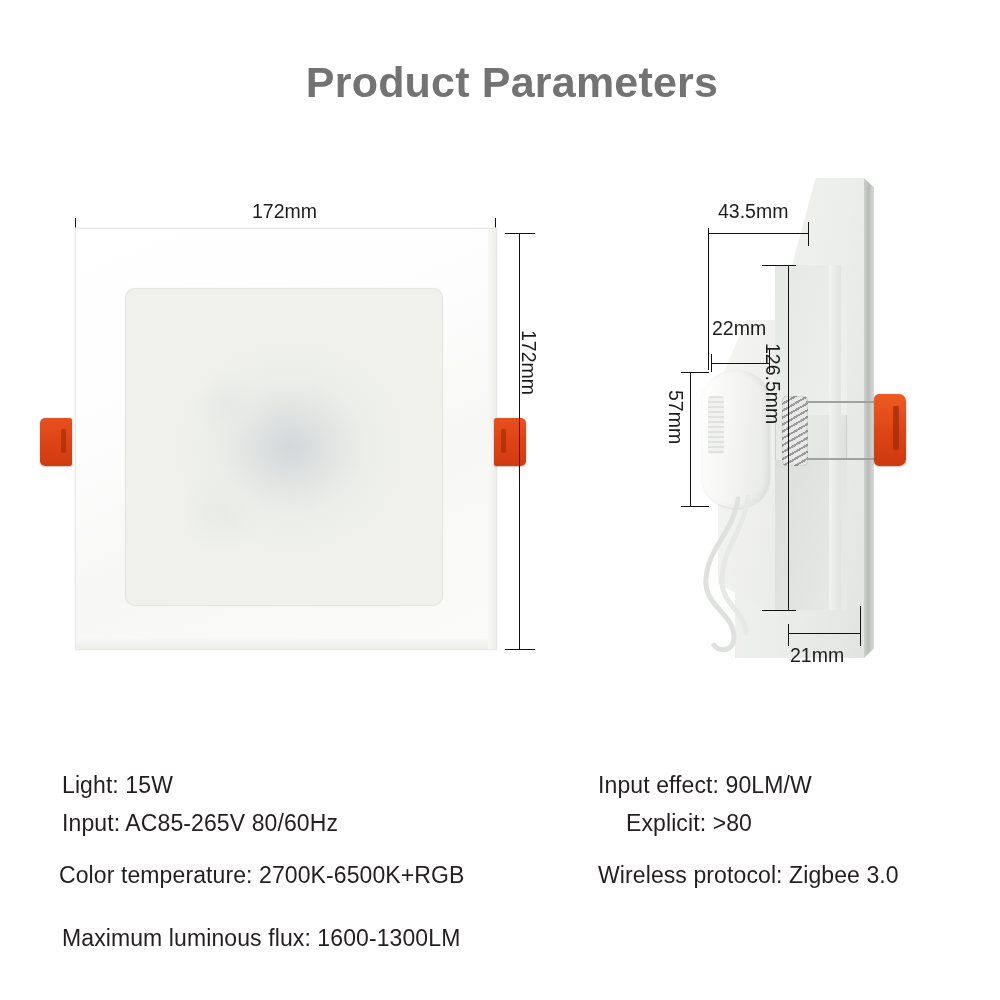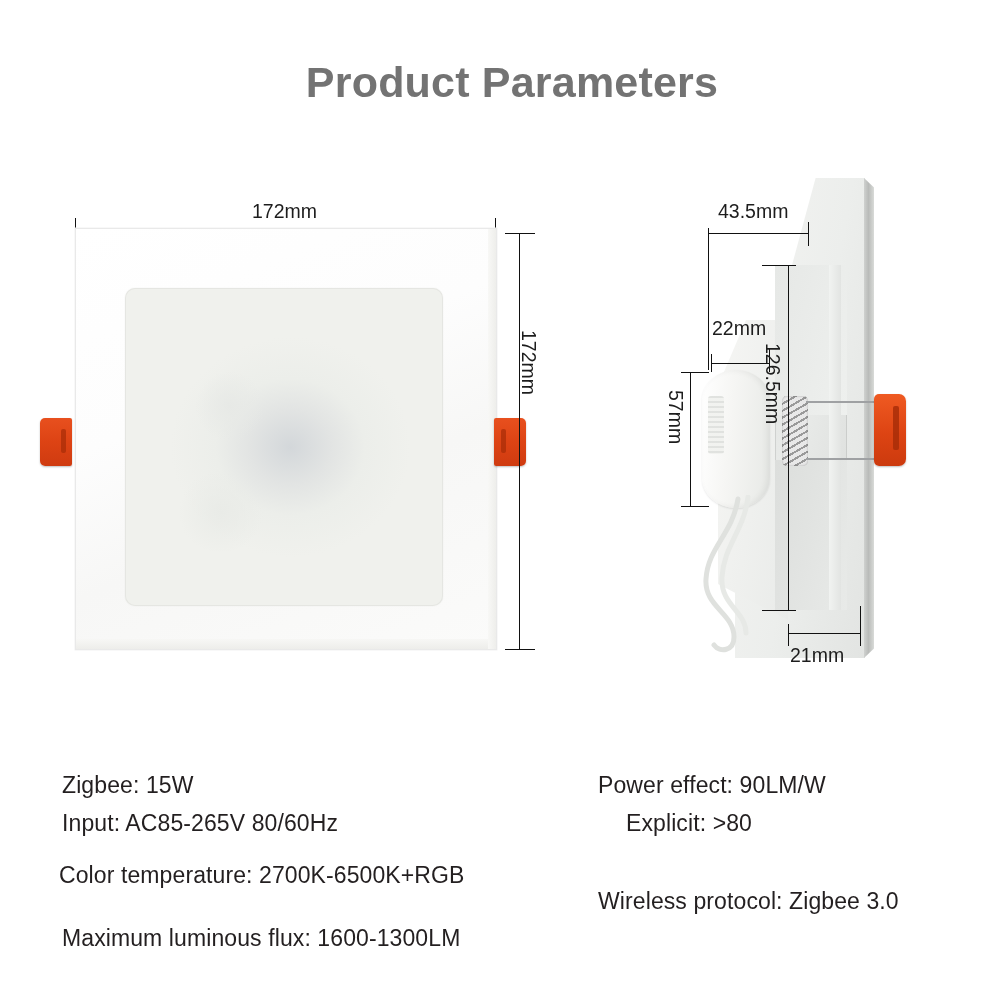--- a/index.html
+++ b/index.html
@@ -281,25 +281,25 @@
     <div class="hline" style="left:762px;top:610px;width:34px;"></div>
     <div class="dimlabel vert" style="left:784px;top:343px;">126.5mm</div>
 
     <div class="hline" style="left:788px;top:633px;width:72px;"></div>
     <div class="vline" style="left:788px;top:624px;height:22px;"></div>
     <div class="vline" style="left:860px;top:606px;height:40px;"></div>
     <div class="dimlabel" style="left:790px;top:644px;">21mm</div>
   </div>
 
   <div>
-    <div class="spec" style="left:62px;top:772px;">Zigbee: 15W</div>
+    <div class="spec" style="left:62px;top:772px;">Light: 15W</div>
     <div class="spec" style="left:62px;top:810px;">Input: AC85-265V   80/60Hz</div>
     <div class="spec" style="left:59px;top:862px;">Color temperature: 2700K-6500K+RGB</div>
     <div class="spec" style="left:62px;top:925px;">Maximum luminous flux: 1600-1300LM</div>
   </div>
 
   <div>
-    <div class="spec" style="left:598px;top:772px;">Power effect: 90LM/W</div>
+    <div class="spec" style="left:598px;top:772px;">Input effect: 90LM/W</div>
     <div class="spec" style="left:598px;top:810px;margin-left:28px;">Explicit: &gt;80</div>
-    <div class="spec" style="left:598px;top:862px;margin-top:26px;">Wireless protocol: Zigbee 3.0</div>
+    <div class="spec" style="left:598px;top:862px;">Wireless protocol: Zigbee 3.0</div>
   </div>
 
 </div>
 
 </body></html>

